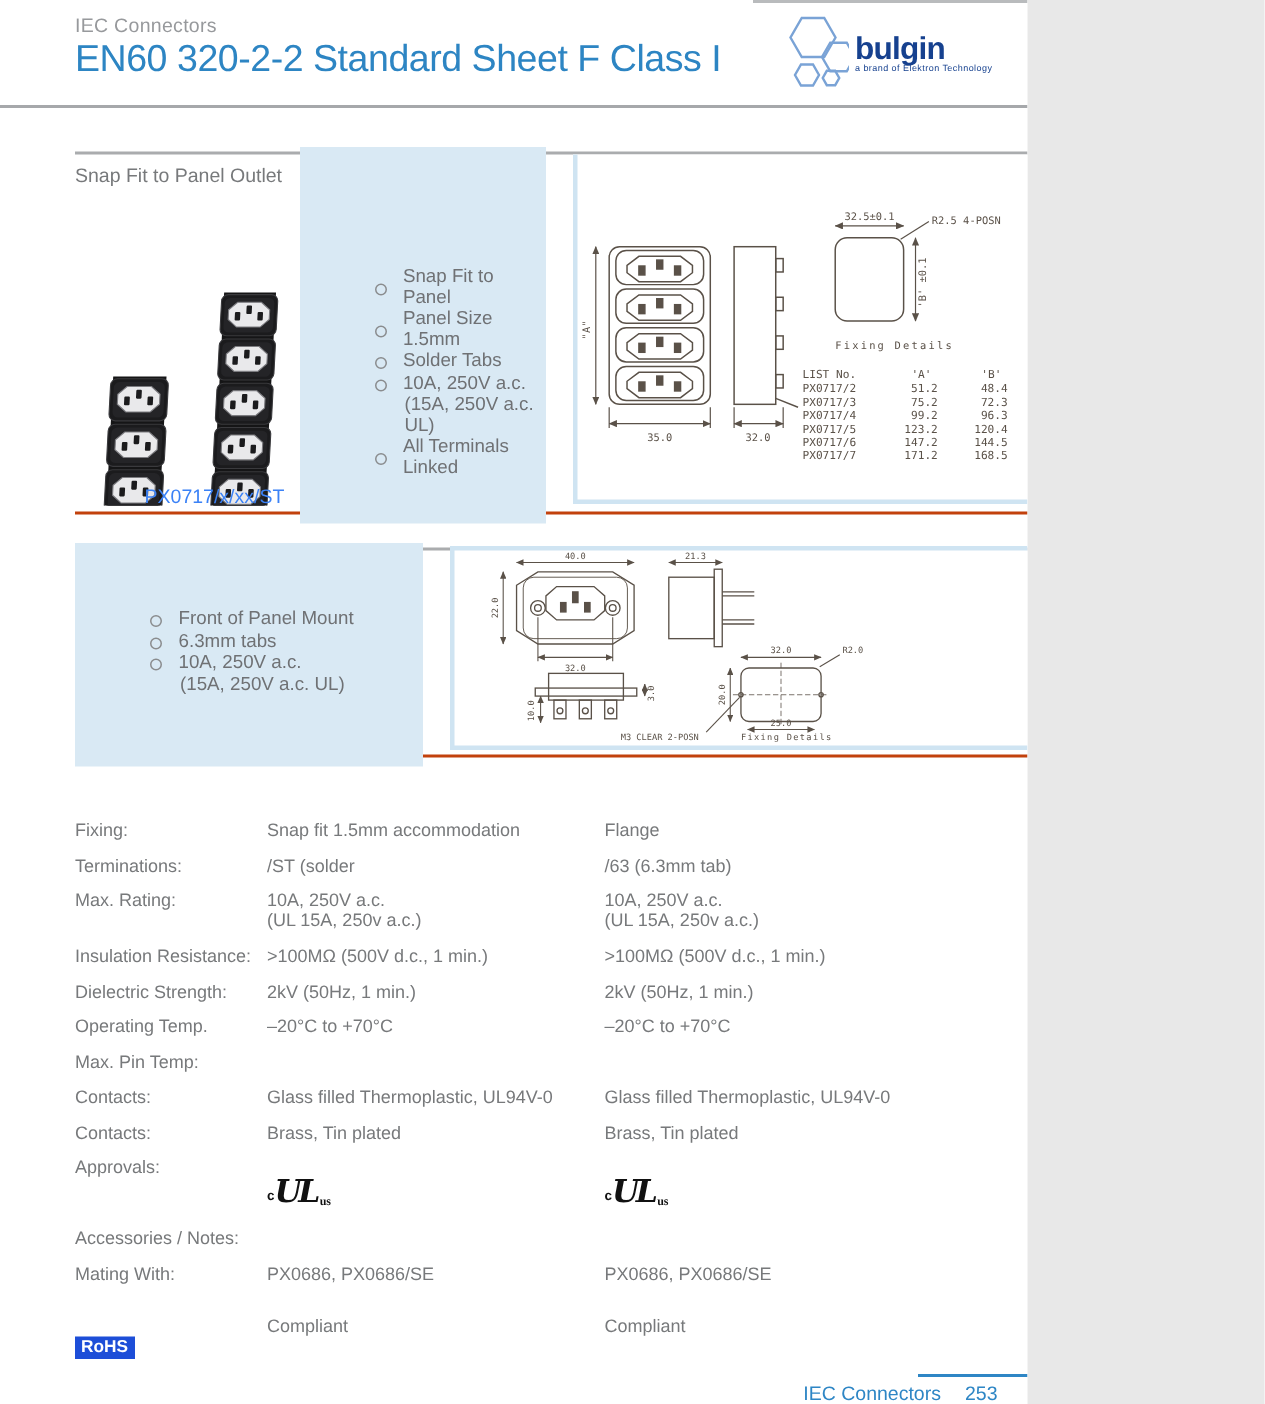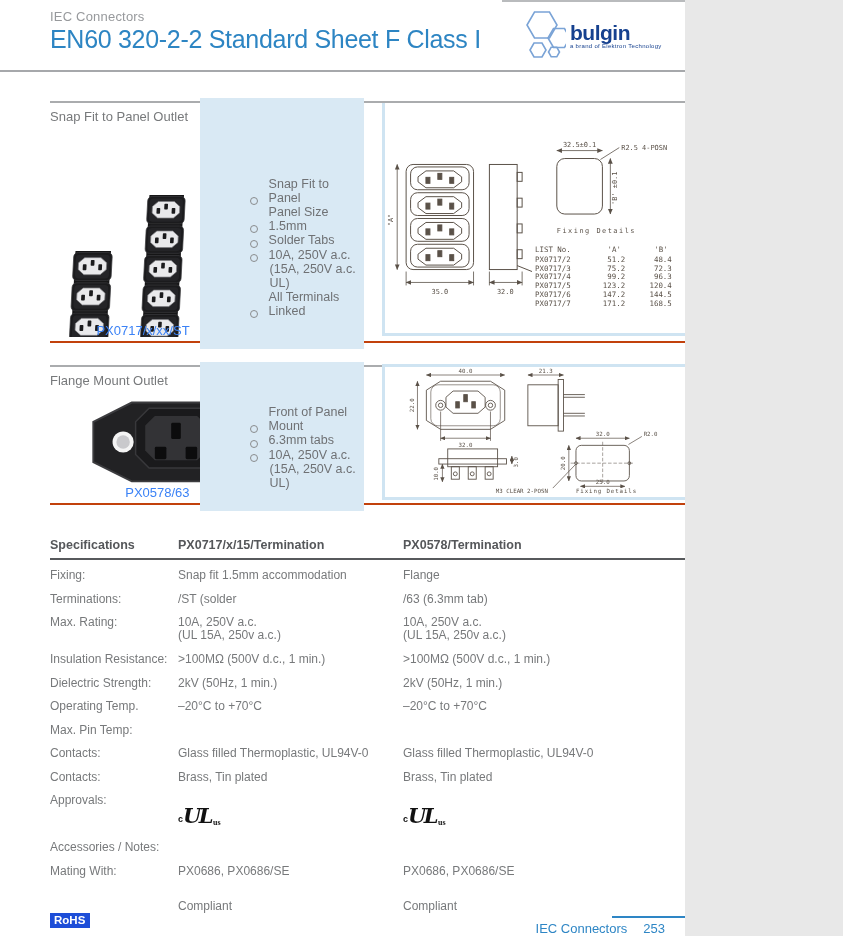--- a/index.html
+++ b/index.html
@@ -23,21 +23,21 @@
   .sec-2 { margin-top:22px; height:140px; }
   .col-product { position:relative; width:238px; }
   .sec-title { padding-top:6px; font-size:13px; color:#77797b; }
   .part-number { position:absolute; right:10px; bottom:3px; font-size:13px; color:#3b82f6; }
   .photo { position:absolute; }
   .col-bullets { position:relative; z-index:1; width:232px; background:#d9e9f4;
                  margin-top:-5px; margin-bottom:-8px; padding-left:50px; }
   .sec-1 .col-bullets { padding-top:80px; }
   .sec-2 .col-bullets { padding-top:44px; }
   .bullet-list { list-style:none; }
-  .bullet-item { display:flex; align-items:flex-end; margin-bottom:1px; }
+  .bullet-item { display:flex; align-items:center; margin-bottom:1px; }
   .bullet-dot { flex:0 0 auto; width:8px; height:8px; border:1.2px solid #8a8c8e; border-radius:50%;
                 margin:3px 11px 0 0; background:transparent; }
   .bullet-text { font-size:12.5px; color:#6f7174; line-height:13.5px; }
   .bullet-sub { margin-left:20px; font-size:12.5px; color:#6f7174; line-height:13.5px; margin-bottom:1px; }
   .col-drawing { flex:1 1 auto; margin-left:18px; background:#fff;
                  border-left:3px solid #cfe4f2; border-bottom:3px solid #cfe4f2; align-self:flex-start; }
   .sec-1 .col-drawing { height:233px; }
   .sec-2 .col-drawing { height:136px; border-top:3px solid #cfe4f2; margin-top:-3px; }
   .tech { color:#5a5148; font-family:"DejaVu Sans Mono", monospace; display:block; }
 
@@ -256,38 +256,20 @@
           <text x="288" y="196" text-anchor="end">144.5</text>
           <text x="150" y="205">PX0717/7</text>
           <text x="241" y="205" text-anchor="end">171.2</text>
           <text x="288" y="205" text-anchor="end">168.5</text>
         </g>
       </svg>
     </div>
   </div>
 
   <div class="section sec-2">
-    <div class="col-product">
-      <div class="sec-title">Flange Mount Outlet</div>
-
-      <svg class="photo" style="left:28px; top:24px;" width="196" height="100" viewBox="0 0 200 104">
-        <path d="M14,32 L54,12 H146 L186,32 V74 L146,94 H54 L14,74 Z" fill="#222224" stroke="#3c3c3f" stroke-width="2"></path>
-        <circle cx="45" cy="53" r="11" fill="#f4f4f4"></circle>
-          <circle cx="45" cy="53" r="7" fill="#c9c9cc"></circle>
-        <circle cx="155" cy="53" r="11" fill="#f4f4f4"></circle>
-          <circle cx="155" cy="53" r="7" fill="#c9c9cc"></circle>
-        <path d="M72,18 h56 l14,14 v34 l-14,14 h-56 l-14,-14 v-34 z" fill="#1a1a1c" stroke="#38383b" stroke-width="1.5"></path>
-        <path d="M78,26 h44 l10,10 v26 l-10,10 h-44 l-10,-10 v-26 z" fill="#333336"></path>
-        <rect x="95" y="33" width="10" height="17" rx="1.5" fill="#0c0c0d"></rect>
-        <rect x="78" y="58" width="12" height="13" rx="1.5" fill="#0c0c0d"></rect>
-        <rect x="110" y="58" width="12" height="13" rx="1.5" fill="#0c0c0d"></rect>
-      </svg>
-
-      <div class="part-number">PX0578/63</div>
-    </div>
 
     <div class="col-bullets">
       <ul class="bullet-list">
         <li class="bullet-item">
           <span class="bullet-dot"></span>
           <span class="bullet-text">Front of Panel Mount</span>
           </li>
         <li class="bullet-item">
           <span class="bullet-dot"></span>
           <span class="bullet-text">6.3mm tabs</span>
@@ -370,25 +352,20 @@
         <text x="184" y="108" transform="rotate(-90 184 108)" text-anchor="middle">20.0</text>
         <text x="226" y="131.5" text-anchor="middle">25.0</text>
         <text x="106" y="142">M3 CLEAR 2-POSN</text>
         <text x="196" y="142" letter-spacing="1">Fixing Details</text>
       </svg>
     </div>
   </div>
 
   <div class="specs">
     <div class="spec-grid">
-      <div class="spec-head">Specifications</div>
-      <div class="spec-head">PX0717/x/15/Termination</div>
-      <div class="spec-head">PX0578/Termination</div>
-    </div>
-    <div class="spec-grid">
       <div class="spec-row">
         <div class="spec-cell">Fixing:</div>
         <div class="spec-cell">Snap fit 1.5mm accommodation</div>
         <div class="spec-cell">Flange</div>
       </div>
       <div class="spec-row">
         <div class="spec-cell">Terminations:</div>
         <div class="spec-cell">/ST (solder</div>
         <div class="spec-cell">/63 (6.3mm tab)</div>
       </div>

